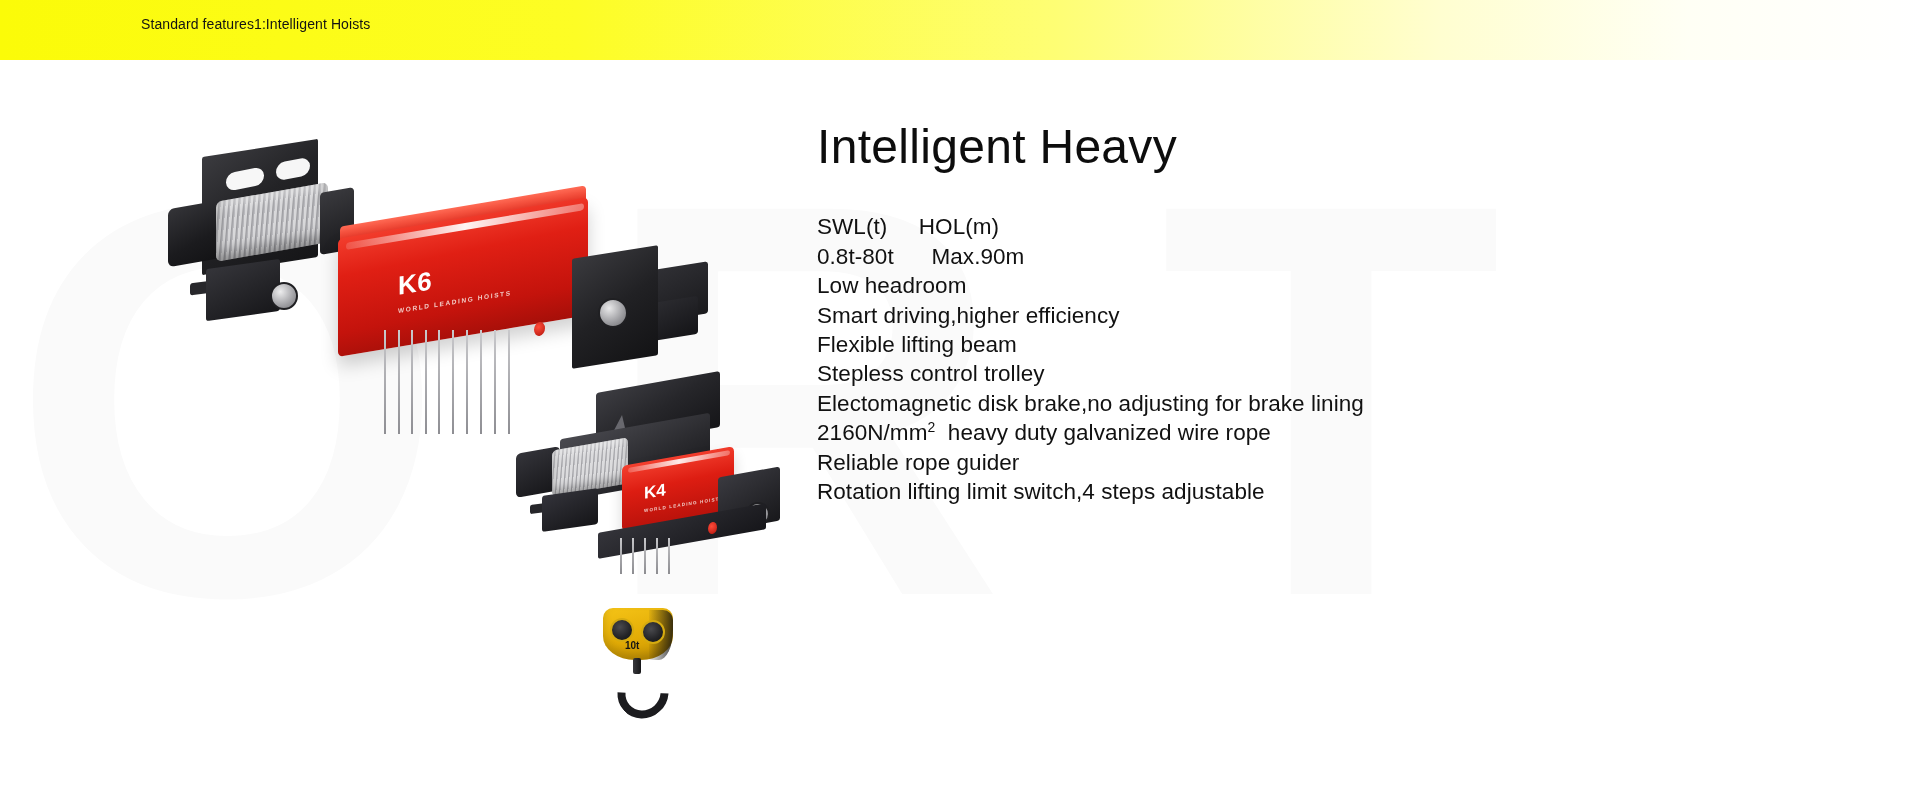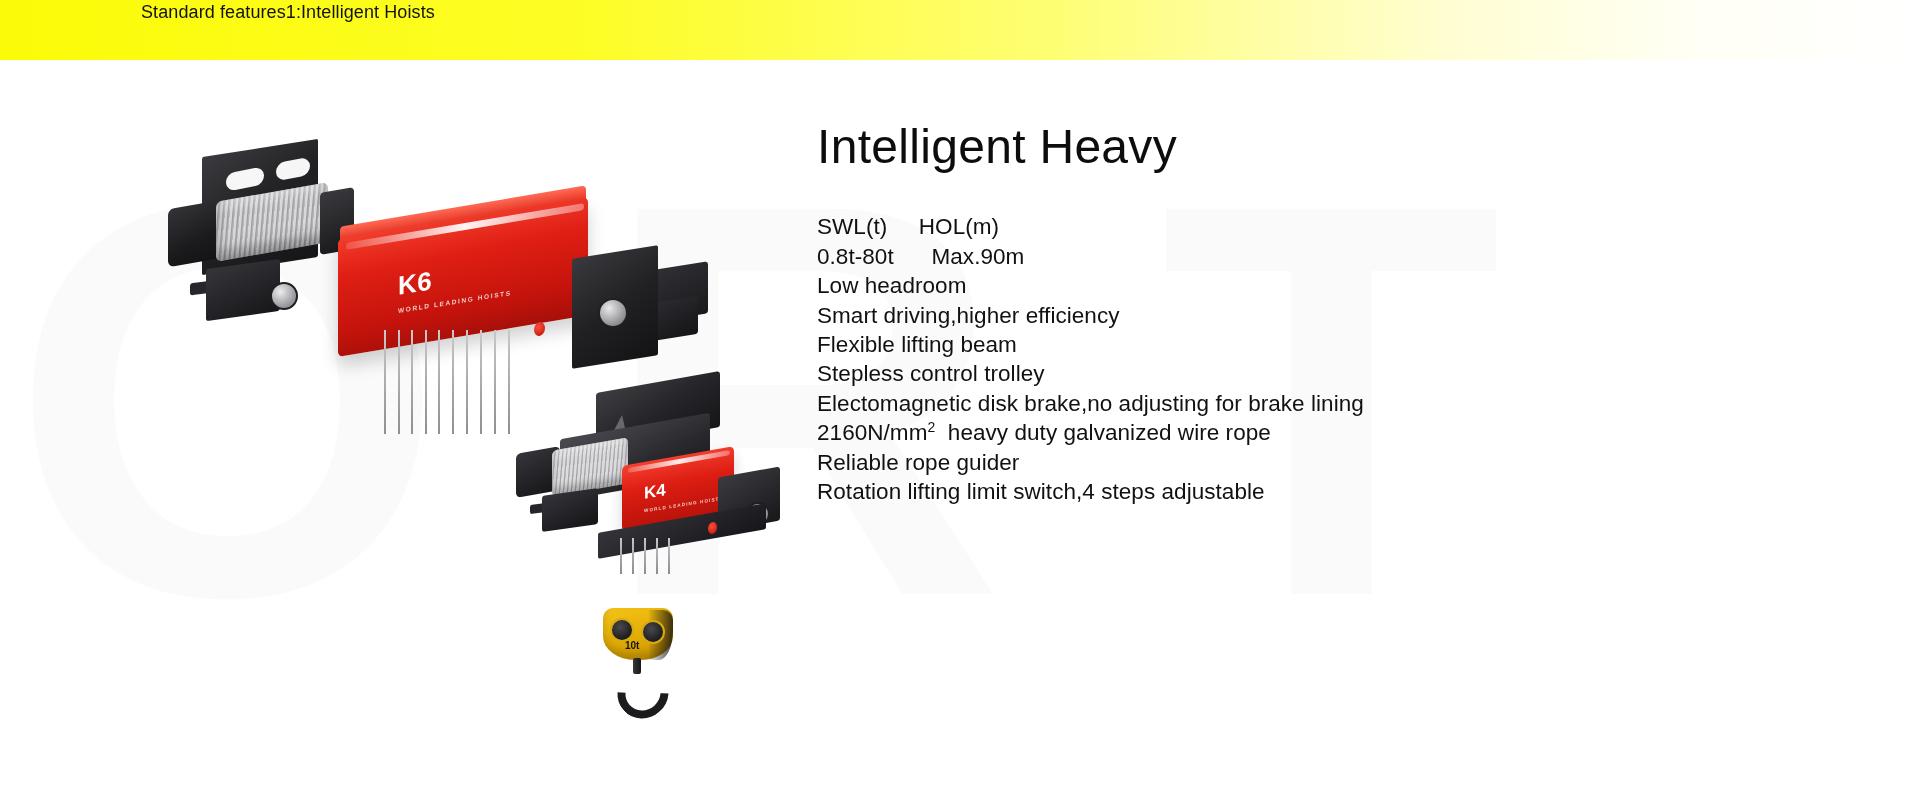--- a/index.html
+++ b/index.html
@@ -21,22 +21,22 @@
     left: 0; top: 0;
     width: 1920px;
     height: 60px;
     background: linear-gradient(to right,
                 #fbfb08 0%, #fdfd25 30%, #fefe74 55%,
                 #fffed0 75%, #fffff5 88%, #ffffff 100%);
   }
   .banner-title {
     position: absolute;
     left: 141px;
-    top: 2px;
-    font-size: 18px;
+    top: 16px;
+    font-size: 14px;
     font-weight: 400;
     color: #131313;
     letter-spacing: 0.1px;
     white-space: nowrap;
   }
 
   
   .watermark {
     position: absolute;
     left: 0; top: 60px;

